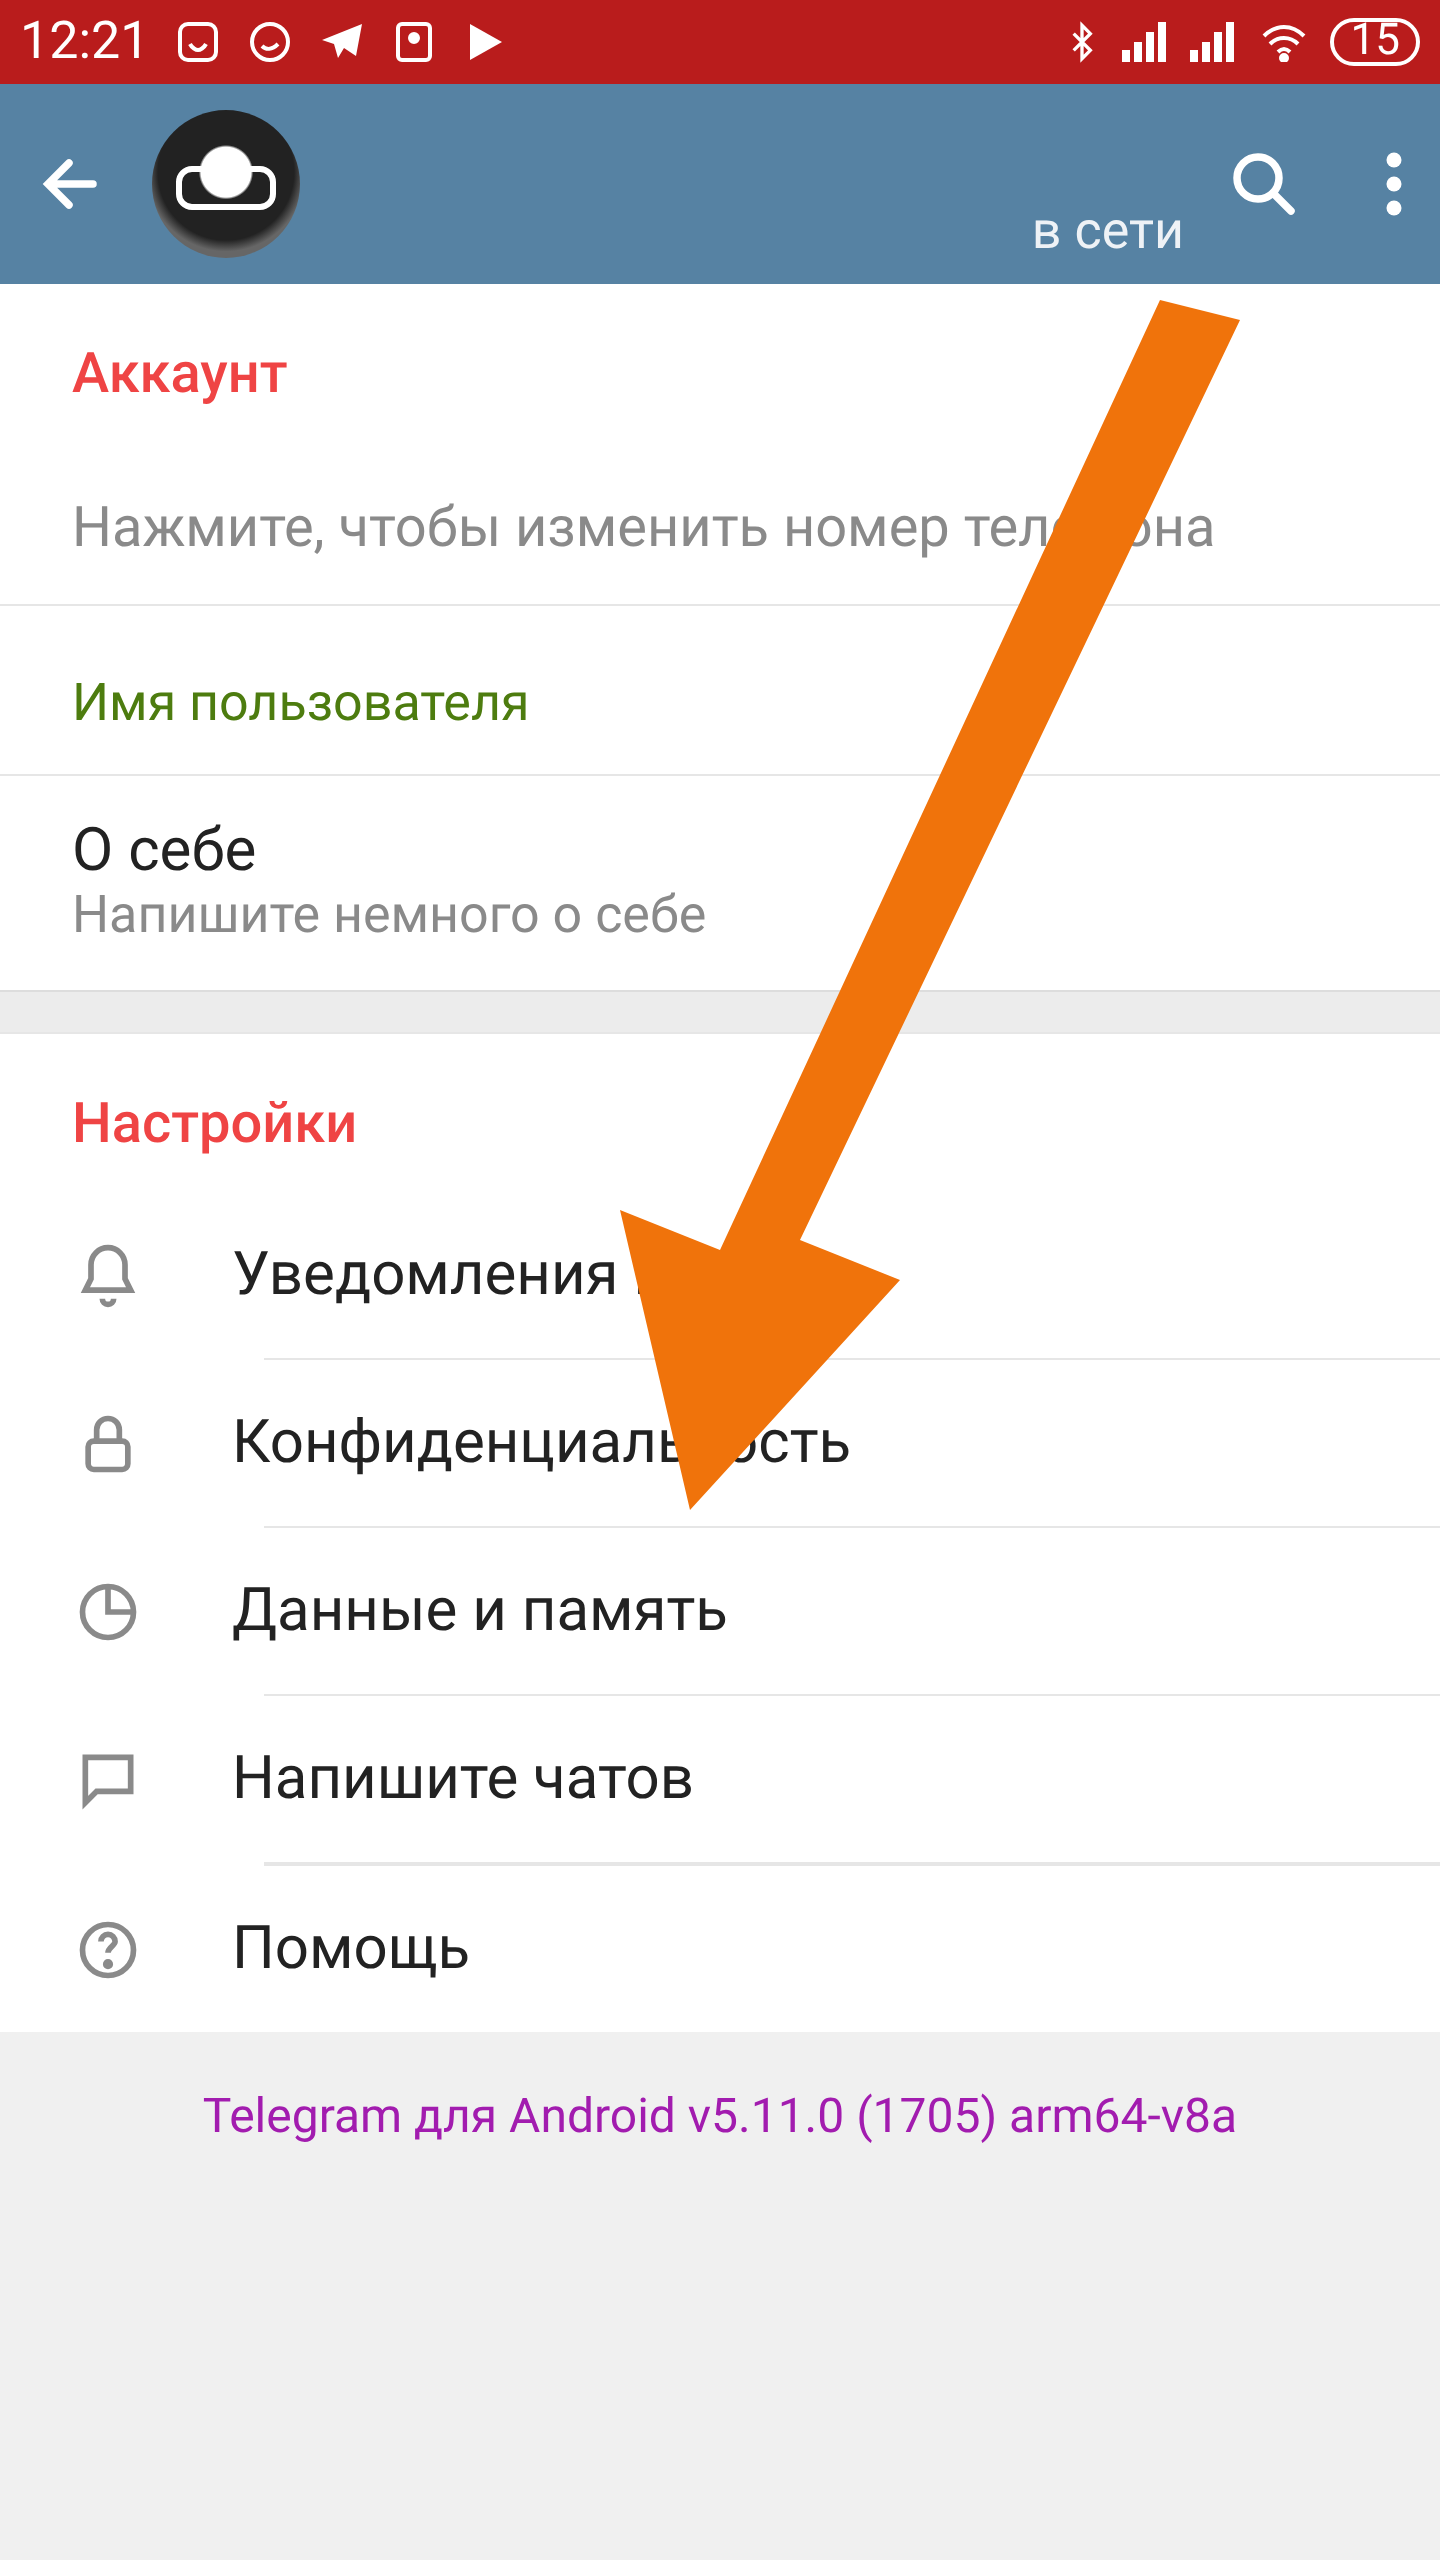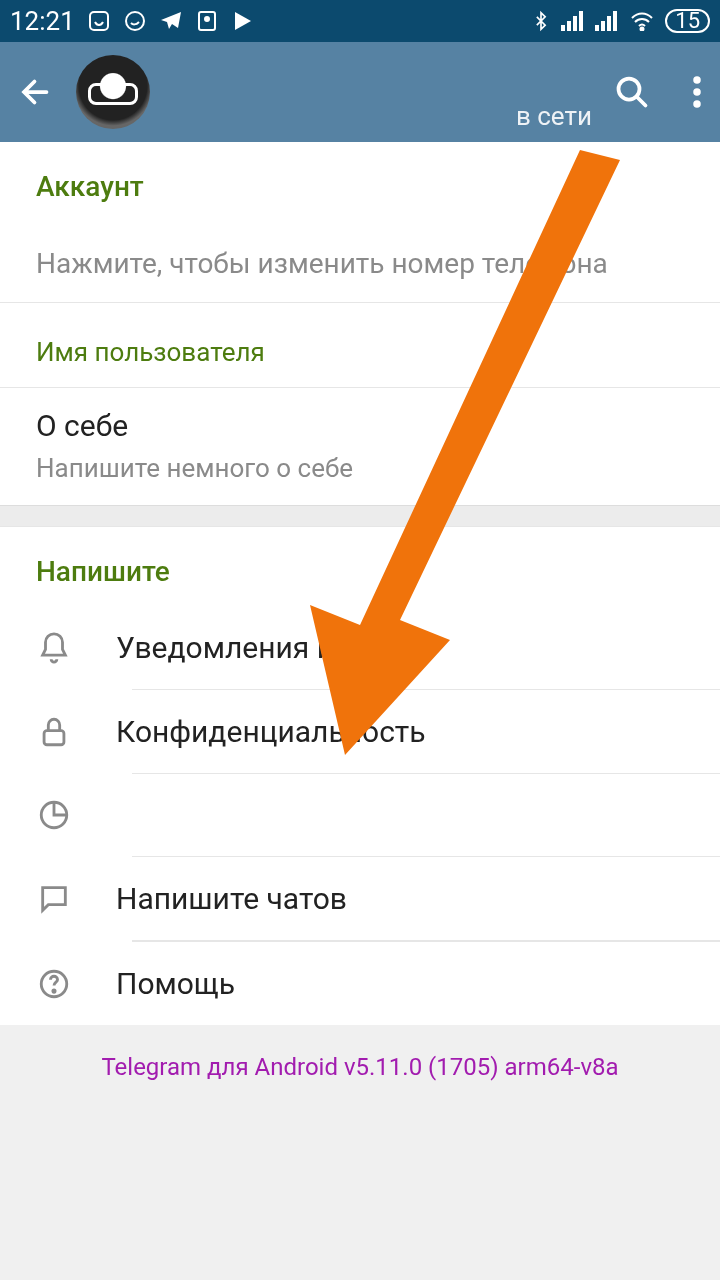--- a/index.html
+++ b/index.html
@@ -7,21 +7,21 @@
       width: 720px;
       height: 1280px;
       font-family: Roboto, -apple-system, sans-serif;
       background: #f0f0f0;
       position: relative;
       overflow: hidden;
     }
 
     
     .status-bar {
-      background: #0c4a6e;
+      background: #b91c1c;
       height: 42px;
       display: flex;
       align-items: center;
       justify-content: space-between;
       padding: 0 10px;
       color: #fff;
       font-size: 26px;
     }
     .status-left { display: flex; align-items: center; gap: 12px; }
     .status-right { display: flex; align-items: center; gap: 10px; }
@@ -50,33 +50,33 @@
       content:""; position:absolute; top:28px; left:12px; right:12px; height:16px;
       border:3px solid #fff; border-radius:8px; background:transparent;
     }
     .app-bar .title-block { flex: 1; display:flex; flex-direction:column; justify-content:flex-end; height:74px;text-align:right;}
     .status-text { font-size: 26px; opacity: 0.9; margin-top:auto; margin-bottom:-2px;}
     .app-bar-icons { display: flex; align-items: center; gap: 42px; margin-left: auto; }
 
     .content { background: #fff; }
 
     .section-header {
-      color: #4d7c0f;
+      color: #ef4444;
       font-size: 28px;
       font-weight: 500;
       padding: 28px 36px 18px;
     }
 
     .row {
       padding: 20px 36px 22px;
       border-bottom: 1px solid #e6e6e6;
     }
     .row:last-child{ border-bottom:none;}
     .row-plain { padding: 26px 36px 22px; border-bottom: 1px solid #e6e6e6;}
-    .row-title { font-size: 30px; color: #222; margin-bottom: 10px; }
+    .row-title { font-size: 30px; color: #222; margin-bottom: 0; }
     .row-sub { font-size: 26px; color: #8a8a8a; }
     .row-phone { font-size: 28px; color: #8a8a8a; }
     .row-username { font-size: 26px; color: #4d7c0f; padding:34px 36px 10px;}
 
     .section-gap { height: 22px; background: #ececec; border-top:1px solid #ddd; border-bottom:1px solid #e6e6e6;}
 
     .settings-row {
       display: flex;
       align-items: center;
       padding: 24px 36px;
@@ -187,21 +187,21 @@
 
   <div class="row" style="border-bottom:none;">
     <div class="row-title">О себе</div>
     <div class="row-sub">Напишите немного о себе</div>
   </div>
 </div>
 
 <div class="section-gap"></div>
 
 <div class="content">
-  <div class="section-header">Напишите</div>
+  <div class="section-header">Настройки</div>
 
   <div class="settings-list">
     <div class="settings-row">
       <span class="icon-slot">
         <svg width="34" height="34" viewBox="0 0 24 24" fill="none" stroke="#8a8a8a" stroke-width="2">
             <path d="M6 8a6 6 0 0112 0v5l2 4H4l2-4V8zM10 20a2 2 0 004 0"></path>
           </svg>
       </span>
       <span class="label">Уведомления и звук</span>
     </div>
@@ -218,20 +218,21 @@
     </div>
     <div class="divider"></div>
 
     <div class="settings-row">
       <span class="icon-slot">
         <svg width="34" height="34" viewBox="0 0 24 24" fill="none" stroke="#8a8a8a" stroke-width="2">
             <circle cx="12" cy="12" r="9"></circle>
             <path d="M12 3v9h9"></path>
           </svg>
       </span>
+      <span class="label">Данные и память</span>
     </div>
     <div class="divider"></div>
 
     <div class="settings-row">
       <span class="icon-slot">
         <svg width="34" height="34" viewBox="0 0 24 24" fill="none" stroke="#8a8a8a" stroke-width="2">
             <path d="M4 4h16v12H8l-4 4V4z"></path>
           </svg>
       </span>
       <span class="label">Напишите чатов</span>

